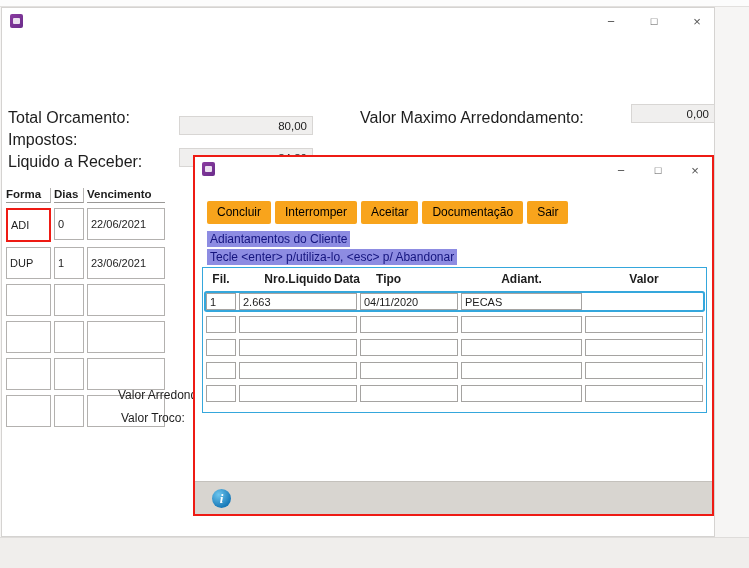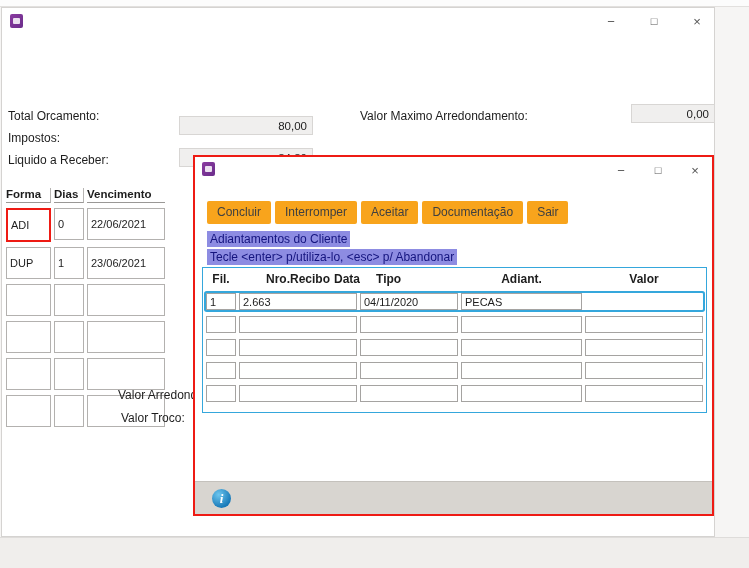--- a/index.html
+++ b/index.html
@@ -17,42 +17,42 @@
   .main-window { position:absolute; left:1px; top:7px; width:714px; height:530px; background:#fff; border:1px solid #d5d3d1; }
 
   .titlebar { position:relative; height:26px; width:100%; }
   .logo { position:absolute; left:8px; top:6px; width:13px; height:14px; border-radius:2px;
           background:linear-gradient(135deg,#8a3ba0 0%, #6b2d8b 100%); }
   .logo::after { content:""; position:absolute; left:3px; top:4px; width:7px; height:6px; background:rgba(255,255,255,.85); border-radius:1px; }
   .win-controls { position:absolute; right:2px; top:0; height:26px; display:flex; align-items:center; }
   .win-btn { width:30px; height:26px; display:flex; align-items:center; justify-content:center; color:#555; font-size:13px; margin-left:13px; cursor:default; }
   .win-btn.max { font-size:11px; }
 
-  .field-label { position:absolute; font-size:12px; white-space:nowrap; }
+  .field-label { position:absolute; font-size:16px; white-space:nowrap; }
   .value-box { position:absolute; height:19px; background:#f0efee; border:1px solid #d8d6d4; font-size:11.5px;
                display:flex; align-items:center; justify-content:flex-end; padding:0 5px; }
 
   .pt { position:absolute; left:4px; top:180px; width:162px; }
   .pt-header { display:grid; grid-template-columns:45px 30px 78px; column-gap:3px; font-weight:bold; font-size:11.5px; }
   .pt-h { text-align:left; border-bottom:1px solid #9a9896; padding-bottom:2px; }
   .pt-h:not(:last-child) { border-right:1px solid #b7b5b3; }
   .pt-row { display:grid; grid-template-columns:45px 30px 78px; column-gap:3px; margin-top:5px; }
   .pt-cell { height:17px; border:1px solid #b3b1af; background:#fff; font-size:11px; padding:15px 3px; display:flex; align-items:center; }
   .pt-cell.red { border:2px solid var(--c-alert_red,#e8312a); }
 
   .val-label { position:absolute; font-size:12px; }
 
   .modal { position:absolute; left:193px; top:155px; width:521px; height:361px; background:#fff;
            border:2px solid var(--c-alert_red,#f01818); z-index:5; }
   .modal .titlebar { height:24px; }
   .modal .logo { left:7px; top:5px; }
   .modal .win-btn { margin-left:7px; }
 
   .toolbar { position:absolute; left:12px; top:44px; display:flex; gap:4px; }
-  .tb-btn { background:var(--c-accent_orange,#F8A41C); color:#404040; font-size:12px; padding:0 10px; height:23px;
+  .tb-btn { background:var(--c-accent_orange,#F8A41C); color:#000000; font-size:12px; padding:0 10px; height:23px;
             border:none; border-radius:2px; font-family:inherit; line-height:23px; cursor:pointer; white-space:nowrap; }
 
   .hl-text { position:absolute; left:12px; background:var(--c-highlight_purple,#8D8CE2); color:#14147E;
              font-size:12px; padding:1px 3px; white-space:nowrap; }
 
   .grid-box { position:absolute; left:7px; top:110px; width:505px; height:146px;
               border:1px solid var(--c-table_border_blue,#35A7DC); padding:3px 3px; }
   .g-header, .g-row { display:grid; grid-template-columns:30px 118px 98px 121px 1fr; column-gap:3px; }
   .g-header { font-weight:bold; font-size:12px; height:16px; align-items:center; }
   .g-h { text-align:center; white-space:nowrap; }
@@ -153,21 +153,21 @@
     <button class="tb-btn">Documentação</button>
     <button class="tb-btn">Sair</button>
   </div>
 
   <div class="hl-text" style="top:92px;">Tecle &lt;enter&gt; p/utiliza-lo, &lt;esc&gt; p/ Abandonar</div>
   <div class="hl-text" style="top:74px;">Adiantamentos do Cliente</div>
 
   <div class="grid-box">
     <div class="g-header">
       <div class="g-h">Fil.</div>
-      <div class="g-h">Nro.Recibo</div>
+      <div class="g-h">Nro.Liquido</div>
       <div class="g-h datatipo">
         <span>Data</span>
         <span>Tipo</span>
       </div>
       <div class="g-h">Adiant.</div>
       <div class="g-h">Valor</div>
     </div>
 
     <div class="g-row selected">
       <div class="g-cell">1</div>

